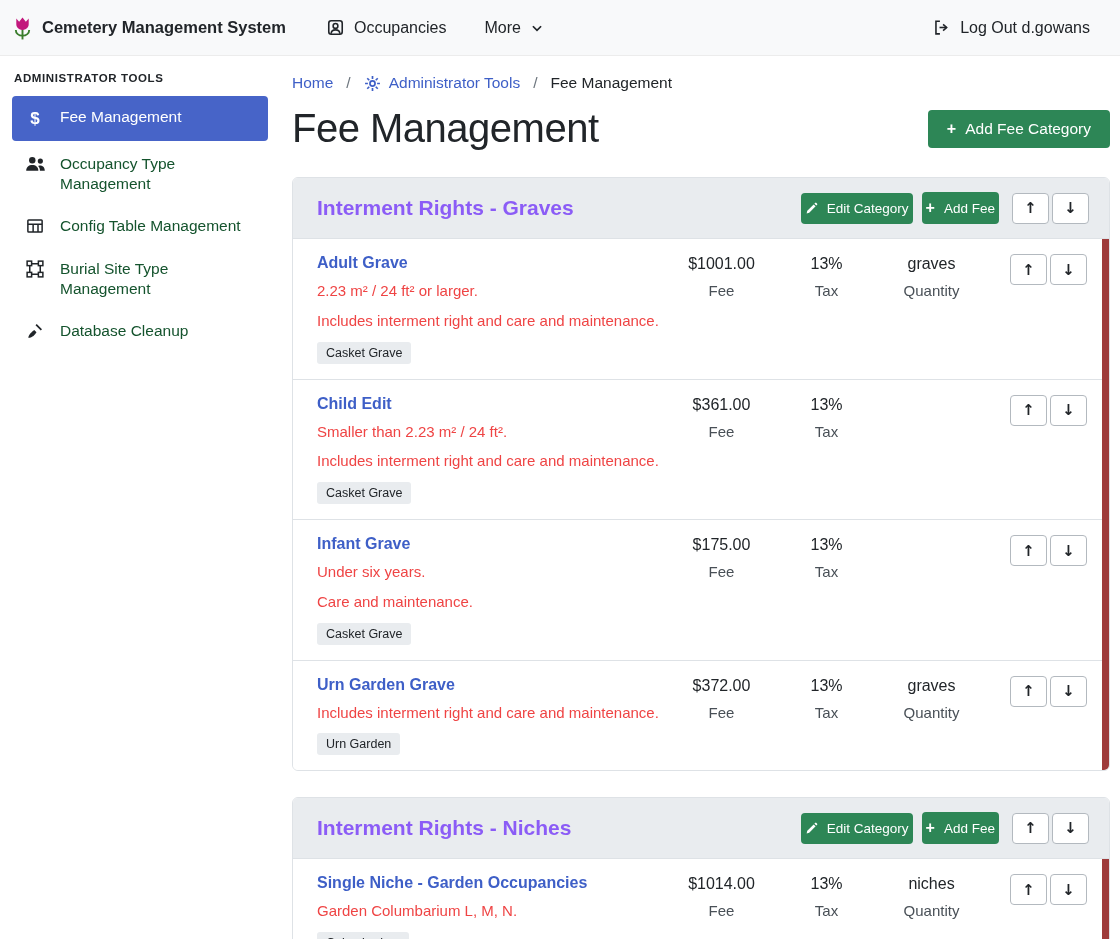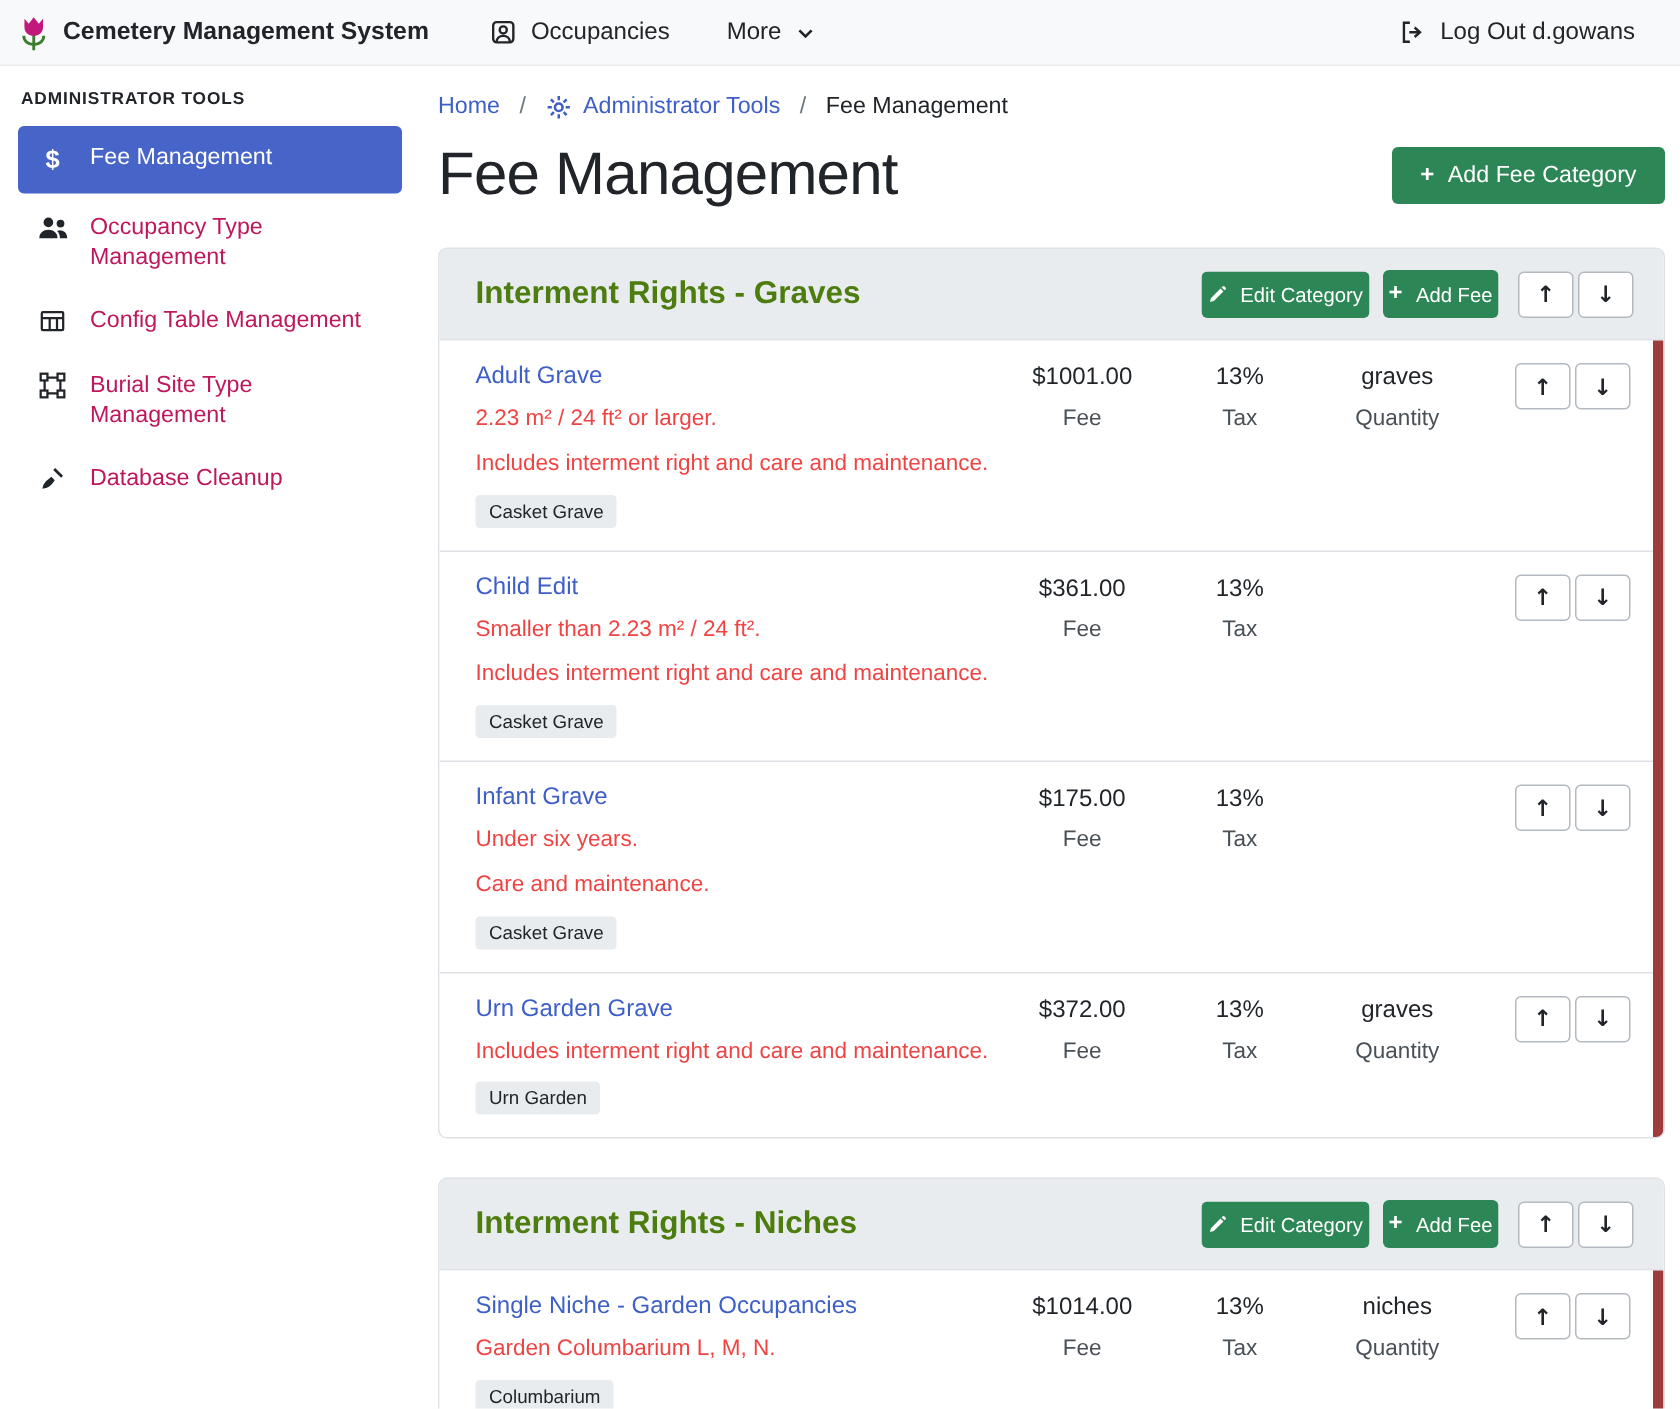--- a/index.html
+++ b/index.html
@@ -15,34 +15,34 @@
   *{box-sizing:border-box;margin:0;padding:0;}
   body{
     width:1120px;height:939px;overflow:hidden;position:relative;
     background:#fff;color:var(--text-dark);
     font-family:"Liberation Sans","DejaVu Sans",sans-serif;font-size:15.5px;
   }
   button{font-family:inherit;cursor:pointer;}
   a{text-decoration:none;color:var(--link-blue);cursor:pointer;}
 
   
-  .navbar{height:44px;background:#f8f9fa;border-bottom:1px solid #ececec;
+  .navbar{height:56px;background:#f8f9fa;border-bottom:1px solid #ececec;
     display:flex;align-items:center;padding:0 16px 0 12px;}
   .brand{display:flex;align-items:center;gap:9px;font-weight:700;font-size:16.5px;cursor:pointer;}
   .nav-items{display:flex;align-items:center;margin-left:26px;gap:10px;}
   .nav-item{display:flex;align-items:center;gap:9px;padding:8px 14px;font-size:16px;color:#212529;cursor:pointer;}
   .nav-item svg{flex:none;}
   .nav-right{margin-left:auto;}
 
   
   .app{display:flex;align-items:flex-start;}
   .sidebar{width:280px;flex:none;padding:14px 12px;}
   .side-heading{font-size:11.5px;font-weight:700;letter-spacing:.6px;color:#212529;margin:2px 0 12px 2px;}
   .side-item{display:flex;gap:14px;align-items:flex-start;padding:9px 12px;border-radius:4px;
-    font-size:15.5px;line-height:1.3;color:#be185d;cursor:pointer;margin-bottom:4px;}
+    font-size:15.5px;line-height:1.3;color:#14532d;cursor:pointer;margin-bottom:4px;}
   .side-item .s-icon{width:22px;flex:none;display:flex;justify-content:center;margin-top:1px;}
   .side-item.active{background:var(--active-blue);color:#fff;padding-top:11px;padding-bottom:11px;}
   .side-item.active .s-icon{color:#fff;}
 
   .main{flex:1;padding:10px 10px 0 12px;min-width:0;}
 
   
   .breadcrumb{display:flex;align-items:center;gap:13px;font-size:15.5px;margin-top:8px;}
   .breadcrumb .sep{color:#6c757d;}
   .breadcrumb .crumb-link{display:flex;align-items:center;gap:8px;color:var(--link-blue);}
@@ -53,34 +53,34 @@
   .page-title{font-size:40px;font-weight:400;color:#212529;letter-spacing:-.5px;}
   .btn{display:inline-flex;align-items:center;gap:9px;border:1px solid transparent;border-radius:4px;color:#fff;background:var(--accent-green);}
   .btn-lg{font-size:15.5px;padding:9px 18px;}
   .btn-sm{font-size:13.5px;padding:7px 3px;}
   .btn .plus{font-size:16px;font-weight:700;line-height:1;}
 
   
   .card{border:1px solid var(--card-border);border-radius:6px;margin-top:26px;overflow:hidden;}
   .card-header{background:var(--header-gray);display:flex;align-items:center;
     padding:14px 20px 14px 24px;border-bottom:1px solid var(--card-border);}
-  .card-title{font-size:21px;font-weight:600;color:#4d7c0f;}
+  .card-title{font-size:21px;font-weight:600;color:#8b5cf6;}
   .header-actions{margin-left:auto;display:flex;align-items:center;gap:9px;}
   .arrow-group{display:flex;gap:3px;margin-left:4px;}
   .arrow-btn{width:37px;height:31px;background:#fff;border:1px solid #b3b9bf;border-radius:4px;
     font-size:15px;font-weight:700;color:#212529;display:flex;align-items:center;justify-content:center;
     font-family:"DejaVu Sans",sans-serif;}
 
   .card-body{position:relative;background:#fff;}
   .scroll-strip{position:absolute;top:0;right:0;bottom:0;width:7px;background:var(--strip-red);cursor:pointer;}
 
   .fee-row{display:grid;grid-template-columns:1fr 115px 95px 115px 108px;
     align-items:start;padding:15px 12px 15px 24px;}
   .fee-row + .fee-row{border-top:1px solid var(--card-border);}
-  .fee-name{font-size:16px;font-weight:400;color:var(--link-blue);display:inline-block;}
+  .fee-name{font-size:16px;font-weight:700;color:var(--link-blue);display:inline-block;}
   .fee-desc{font-size:15px;color:#ef4444;margin-top:8px;line-height:1.45;}
   .tag{display:inline-block;margin-top:10px;background:#e9ecef;color:#212529;
     font-size:12.5px;padding:4px 9px;border-radius:3px;}
   .fee-col{text-align:center;padding-top:1px;}
   .fee-col .val{font-size:16px;color:#212529;}
   .fee-col .lbl{font-size:15px;color:var(--label-gray);margin-top:9px;}
   .fee-arrows{display:flex;justify-content:flex-end;padding-right:10px;}
 </style>
 </head>
 <body>

